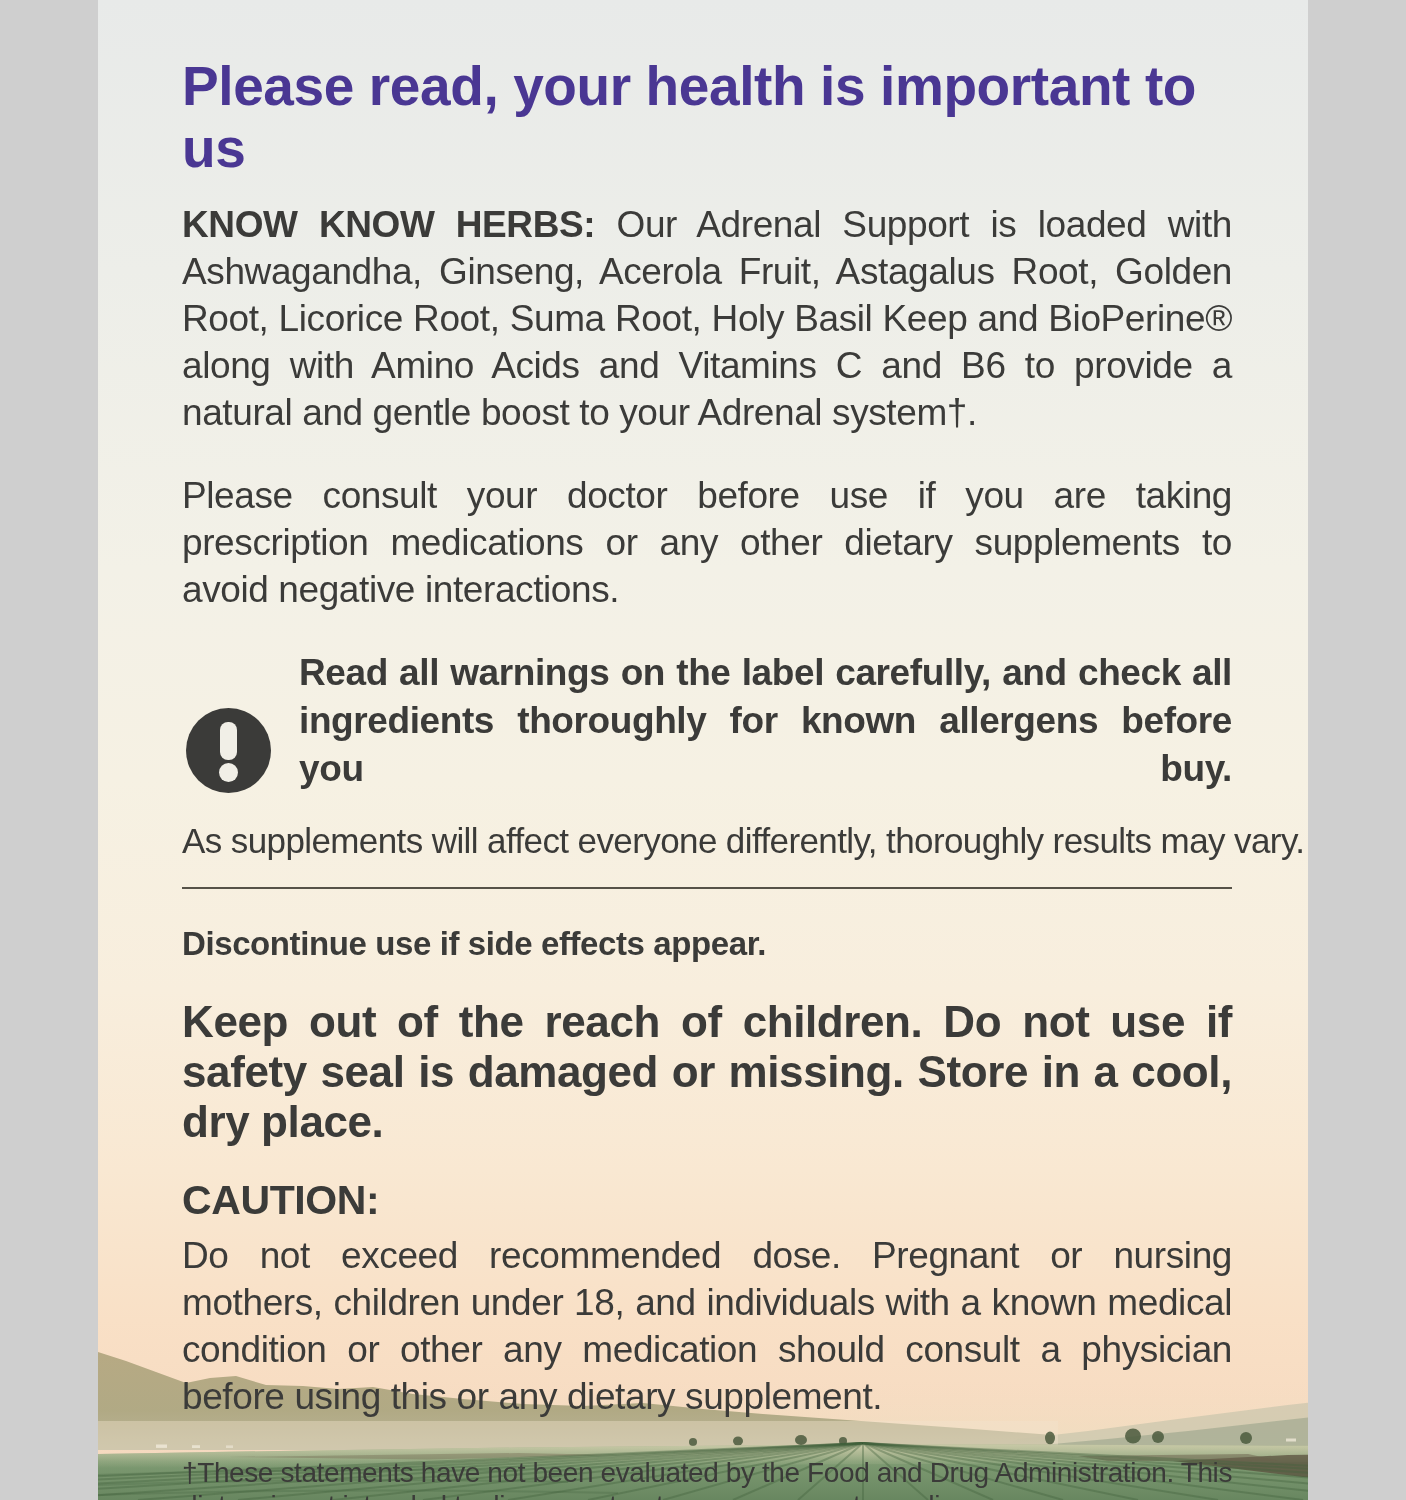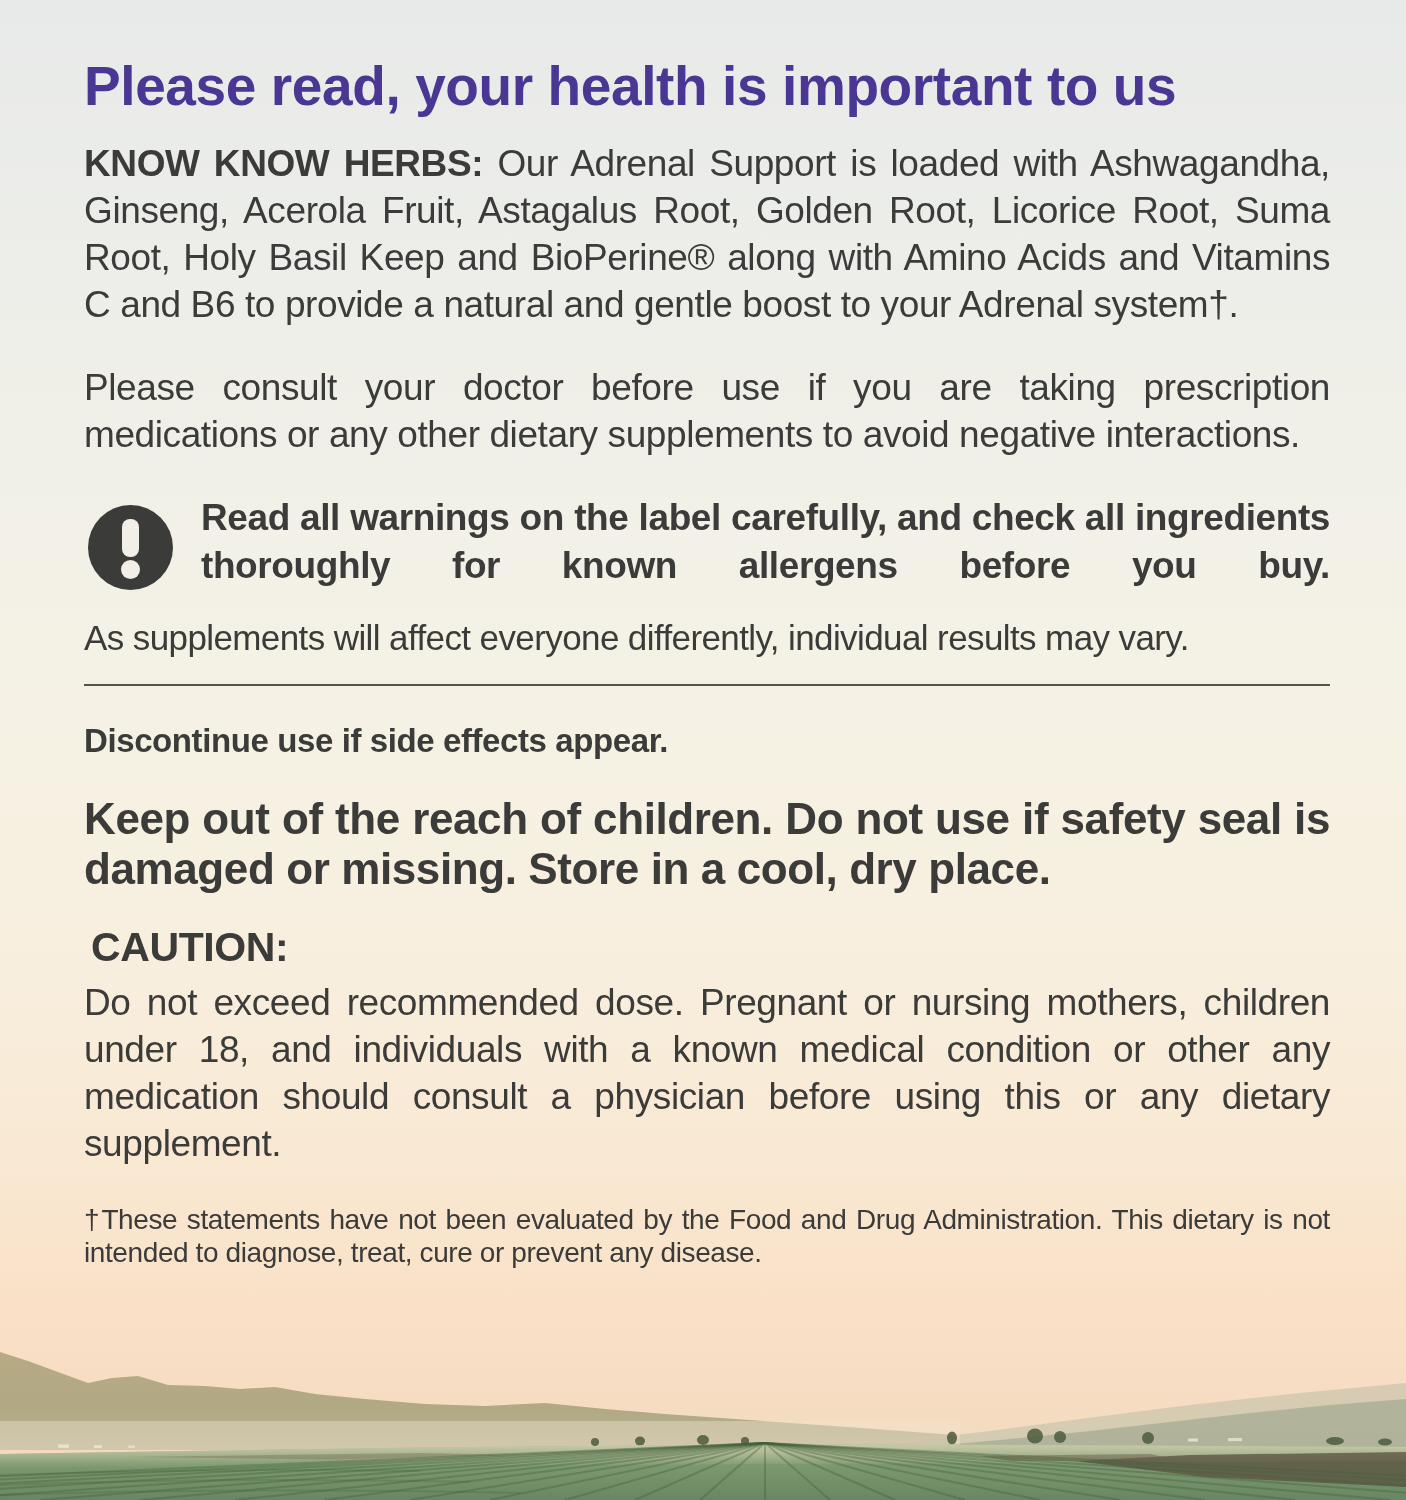--- a/index.html
+++ b/index.html
@@ -1,18 +1,18 @@
 <!DOCTYPE html>
 <html><head>
 <meta charset="utf-8">
 <style>
   html,body{margin:0;padding:0;background:#cfcfcf;}
   .page{
     position:relative;
-    width:1406px;height:1500px;
+    width:1210px;height:1500px;
     margin:0 auto;
     overflow:hidden;
     font-family:"Liberation Sans","DejaVu Sans",sans-serif;
     color:#3b3b39;
     background:linear-gradient(180deg,
       #e8eae9 0%,
       #edeee9 18%,
       #f3f1e7 38%,
       #f6f1e3 52%,
       #f8eedd 66%,
@@ -78,21 +78,21 @@
   p.keepout{
     font-size:44px;
     line-height:50px;
     font-weight:bold;
     text-align:justify;
     margin:0 0 30px 0;
   }
   h3.caution{
     font-size:41px;
     font-weight:bold;
-    margin:0 0 8px 7px;
+    margin:0 0 8px 0;
   }
   p.smallprint{
     font-size:28px;
     line-height:33px;
     text-align:justify;
     margin:0;
   }
   .landscape{
     position:absolute;
     left:0;bottom:0;
@@ -116,21 +116,21 @@
 
     <div class="warning-row">
       <svg class="warning-icon" viewBox="0 0 85 85">
         <circle cx="42.5" cy="42.5" r="42.5" fill="#3b3b39"></circle>
         <rect x="34" y="14" width="17" height="38" rx="8" fill="#f1efe7"></rect>
         <circle cx="42.5" cy="64.5" r="9.5" fill="#f1efe7"></circle>
       </svg>
       <div class="warning-text">Read all warnings on the label carefully, and check all ingredients thoroughly for known allergens before you buy.</div>
     </div>
 
-    <p class="one-line">As supplements will affect everyone differently, individual results may vary.</p>
+    <p class="one-line">As supplements will affect everyone differently, thoroughly results may vary.</p>
 
     <hr class="divider">
 
     <h2 class="discontinue">Discontinue use if side effects appear.</h2>
 
     <p class="keepout">Keep out of the reach of children. Do not use if safety seal is damaged or missing. Store in a cool, dry place.</p>
 
     <h3 class="caution">CAUTION:</h3>
 
     <p class="body">Do not exceed recommended dose. Pregnant or nursing mothers, children under 18, and individuals with a known medical condition or other any medication should consult a physician before using this or any dietary supplement.</p>

